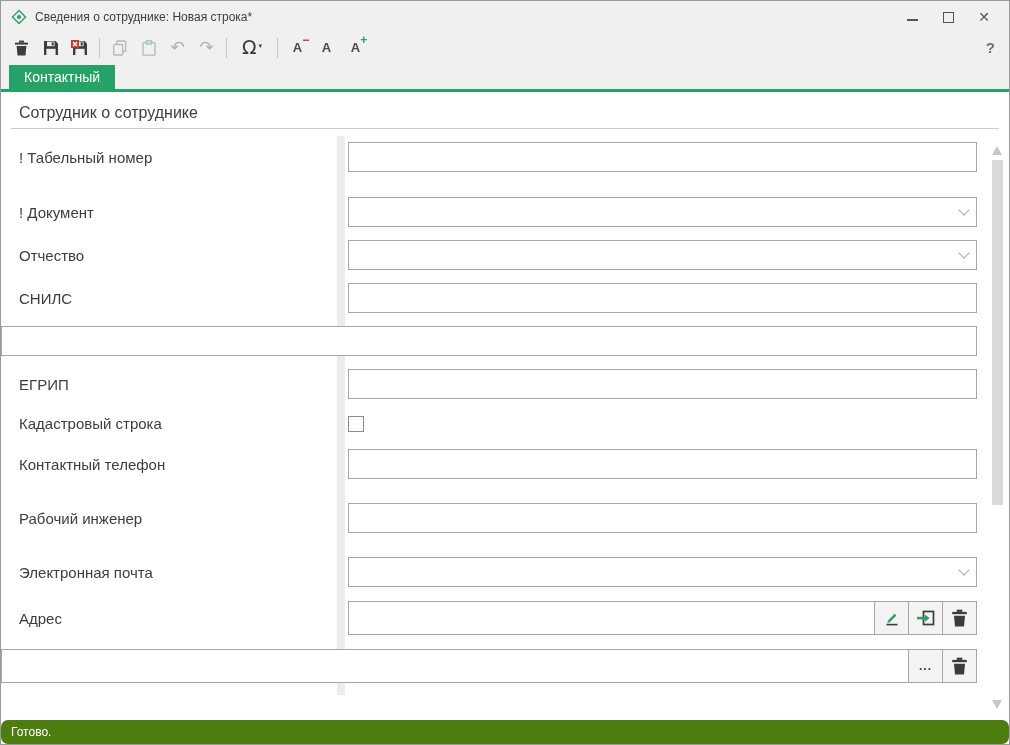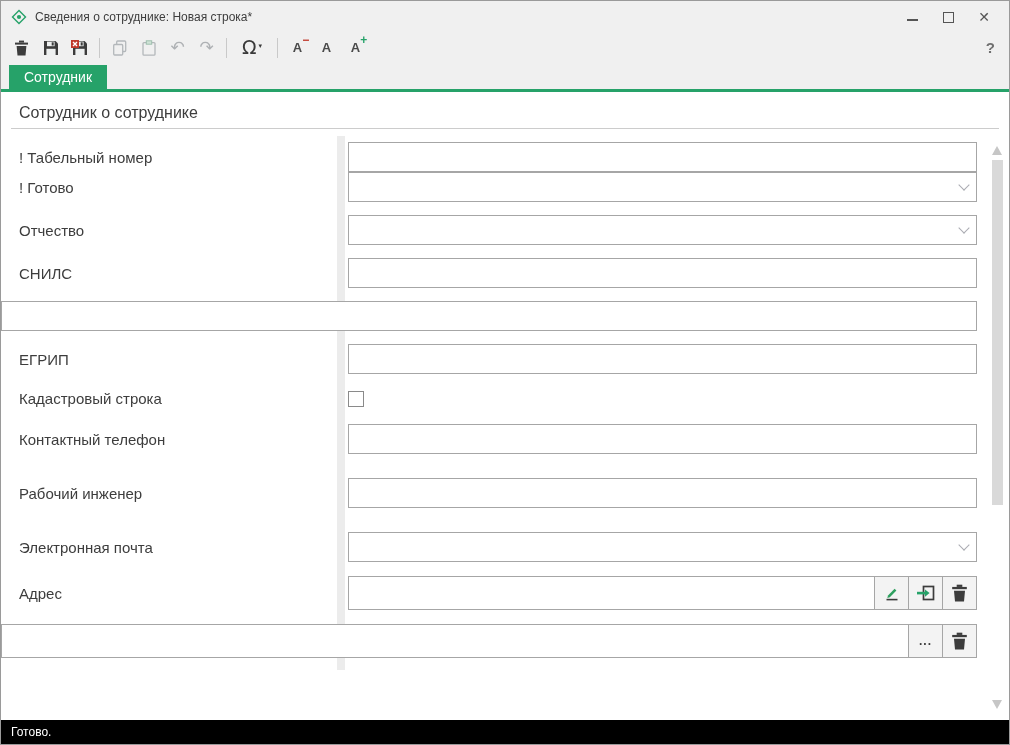--- a/index.html
+++ b/index.html
@@ -47,34 +47,34 @@
   .txt { flex:1; height:30px; border:1px solid #a6a6a6; font-size:14px; padding:0 8px;
          outline:none; background:#fff; min-width:0; }
   .tall .txt { height:34px; }
   .chev { position:absolute; right:9px; top:50%; width:8px; height:8px; margin-top:-6px;
           border-right:1.6px solid #aaabb2; border-bottom:1.6px solid #aaabb2;
           transform:rotate(45deg); cursor:pointer; }
   .checkbox { width:16px; height:16px; border:1px solid #8a8a8a; background:#fff; }
   .fbtn { width:35px; height:34px; margin-left:-1px; background:#f3f3f3; border:1px solid #a6a6a6;
           display:flex; align-items:center; justify-content:center; flex:none; padding:0; }
   .ellipsis { font-size:12px; font-weight:bold; color:#3c3c3c; letter-spacing:1px; line-height:1; }
-  .mb25{}.mb24{margin-bottom:24px}.mb13{margin-bottom:13px}
+  .mb25{margin-bottom:25px}.mb24{margin-bottom:24px}.mb13{margin-bottom:13px}
   .mb16{margin-bottom:16px}.mb17{margin-bottom:17px}.mb14{margin-bottom:14px}
   
   .vscroll { position:absolute; top:46px; right:5px; bottom:2px; width:13px; }
   .sb-up { position:absolute; top:8px; left:1px; width:0; height:0;
            border-left:5.5px solid transparent; border-right:5.5px solid transparent;
            border-bottom:9px solid #c6c6c6; }
   .sb-thumb { position:absolute; top:22px; left:1px; width:11px; height:345px; background:#d9d9d9; }
   .sb-down { position:absolute; bottom:7px; left:1px; width:0; height:0;
              border-left:5.5px solid transparent; border-right:5.5px solid transparent;
              border-top:9px solid #c6c6c6; }
   
-  .statusbar { height:24px; background:#000000; color:#fff; font-size:12px;
-               display:flex; align-items:center; padding:12px 10px; margin-top:2px; flex:none; }
+  .statusbar { height:24px; background:#4d7c0f; color:#fff; font-size:12px;
+               display:flex; align-items:center; padding:12px 10px; margin-top:2px; flex:none;border-radius:7px; }
 </style>
 </head>
 <body>
 
 <div class="window">
 
   <div class="titlebar">
     <svg class="appicon" viewBox="0 0 16 16">
       <rect x="3.4" y="3.4" width="9.2" height="9.2" transform="rotate(45 8 8)" fill="none" stroke="#26a269" stroke-width="1.4"></rect>
       <circle cx="8" cy="8" r="2.1" fill="#26a269"></circle>
@@ -150,39 +150,39 @@
     <button class="tbtn">
       <span class="fontbtn">A</span>
     </button>
     <button class="tbtn">
       <span class="fontbtn"><span>A</span><span class="fontmod mod-plus">+</span></span>
     </button>
     <button class="helpbtn">?</button>
   </div>
 
   <div class="tabstrip">
-    <div class="tab">Сотрудник</div>
+    <div class="tab">Контактный</div>
   </div>
 
   <div class="content">
     <div class="section-title">Сотрудник о сотруднике</div>
     <div class="rule"></div>
 
     <div class="form">
       <div class="splitter"></div>
 
       <div class="row mb25">
         <div class="lbl">! Табельный номер</div>
         <div class="fieldwrap">
             <input class="txt" type="text" value="" style="">
           </div>
       </div>
 
       <div class="row mb13">
-        <div class="lbl">! Готово</div>
+        <div class="lbl">! Документ</div>
         <div class="fieldwrap">
             <input class="txt" type="text" value="" style="">
             <span class="chev"></span>
           </div>
       </div>
 
 
       <div class="row mb13">
         <div class="lbl">Отчество</div>
         <div class="fieldwrap">

